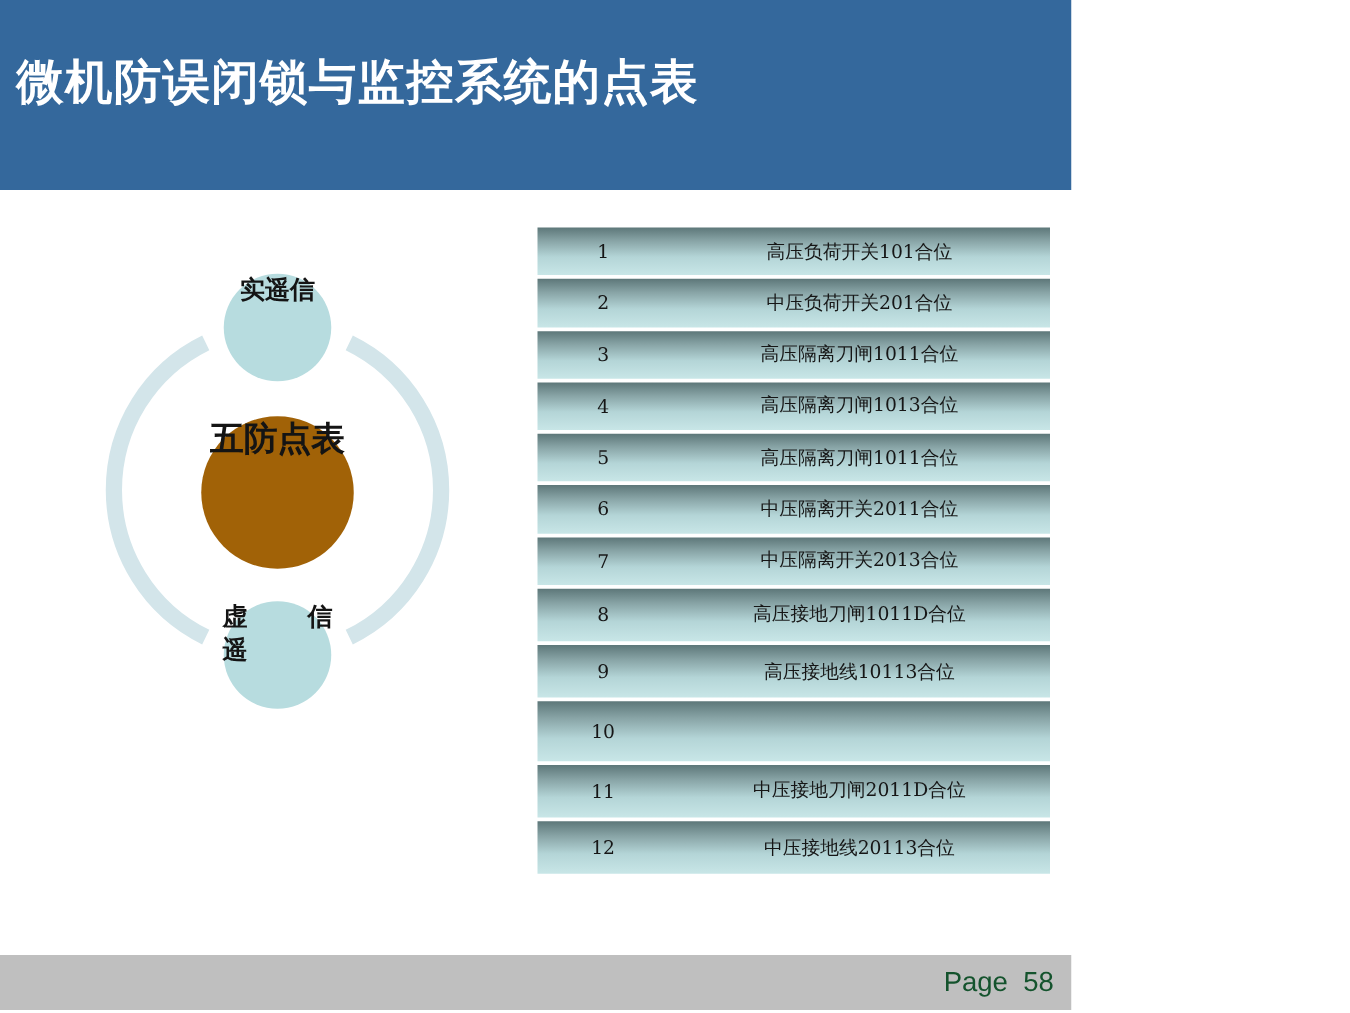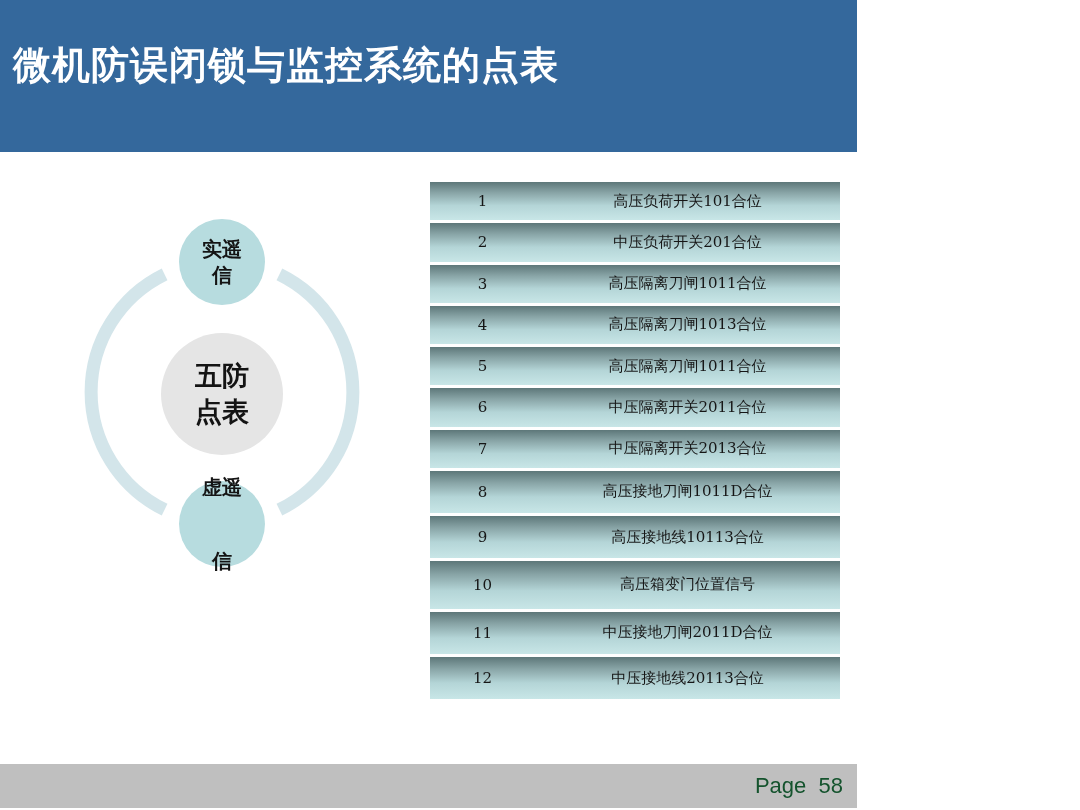--- a/index.html
+++ b/index.html
@@ -14,21 +14,21 @@
   }
   .slide-title{
     position:absolute;left:13px;top:40px;
     color:#ffffff;font-size:38px;font-weight:700;letter-spacing:1px;
     font-family:"Liberation Sans",sans-serif;white-space:nowrap;
   }
   
   .ring-svg{position:absolute;left:80px;top:190px;width:285px;height:405px;}
   .node-circle{
     position:absolute;border-radius:50%;
-    display:flex;flex-direction:column;justify-content:center;
+    display:flex;flex-direction:row;justify-content:center;
     color:#141414;text-align:center;
   }
   .node-center{
     left:161px;top:333px;width:122px;height:122px;
     font-size:27px;font-weight:600;line-height:1.35;
   }
   .node-top{
     left:179px;top:219px;width:86px;height:86px;
     font-size:20px;font-weight:600;line-height:1.3;
   }
@@ -70,21 +70,21 @@
 
   <div class="slide-header">
     <div class="slide-title">微机防误闭锁与监控系统的点表</div>
   </div>
 
   <svg class="ring-svg" viewBox="0 0 285 405">
     <path d="M 199.4 84.3 A 131 131 0 0 1 199.4 319.7" fill="none" stroke="#d3e5ea" stroke-width="13"></path>
     <path d="M 84.6 84.3 A 131 131 0 0 0 84.6 319.7" fill="none" stroke="#d3e5ea" stroke-width="13"></path>
   </svg>
 
-  <div class="node-circle node-center" style="background:#e5e5e5">
+  <div class="node-circle node-center" style="background:#a16207">
     <span>五防</span>
     <span>点表</span>
   </div>
 
   <div class="node-circle node-top" style="background:#b7dcdf">
     <span>实遥</span>
     <span>信</span>
   </div>
 
   <div class="node-circle node-bottom" style="background:#b7dcdf">
@@ -124,21 +124,20 @@
     <div class="prow">
       <div class="num">8</div>
       <div class="desc">高压接地刀闸1011D合位</div>
     </div>
     <div class="prow">
       <div class="num">9</div>
       <div class="desc">高压接地线10113合位</div>
     </div>
     <div class="prow">
       <div class="num">10</div>
-      <div class="desc">高压箱变门位置信号</div>
     </div>
     <div class="prow">
       <div class="num">11</div>
       <div class="desc">中压接地刀闸2011D合位</div>
     </div>
     <div class="prow">
       <div class="num">12</div>
       <div class="desc">中压接地线20113合位</div>
     </div>
   </div>

